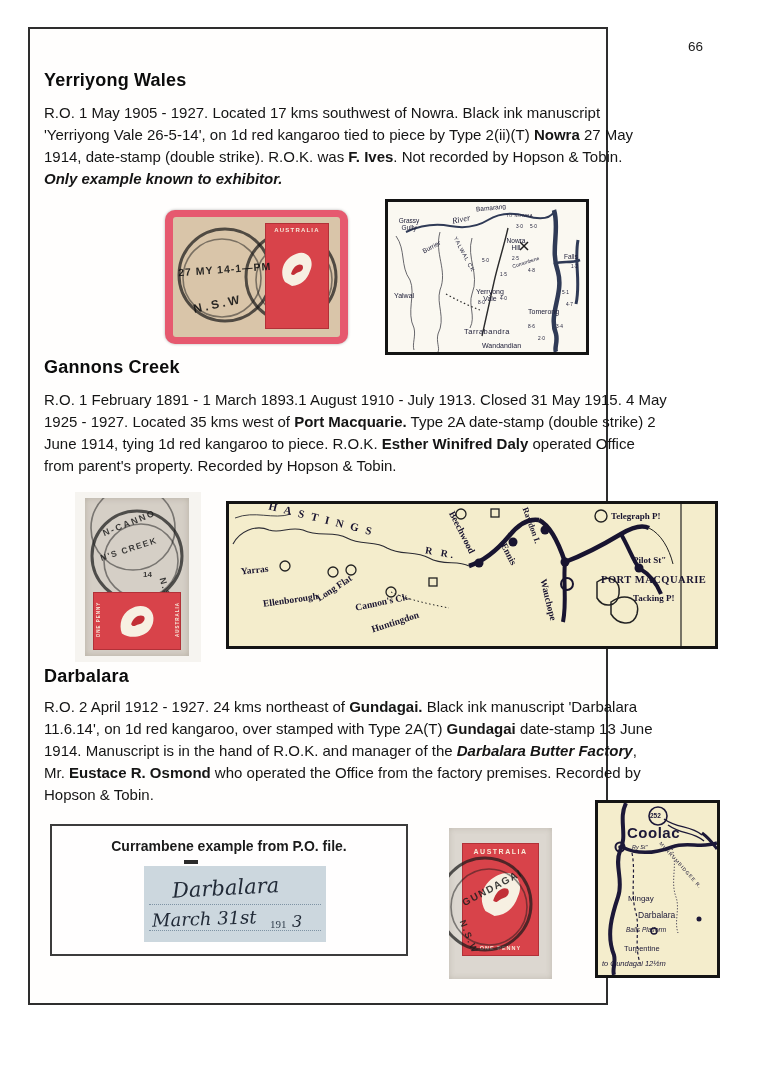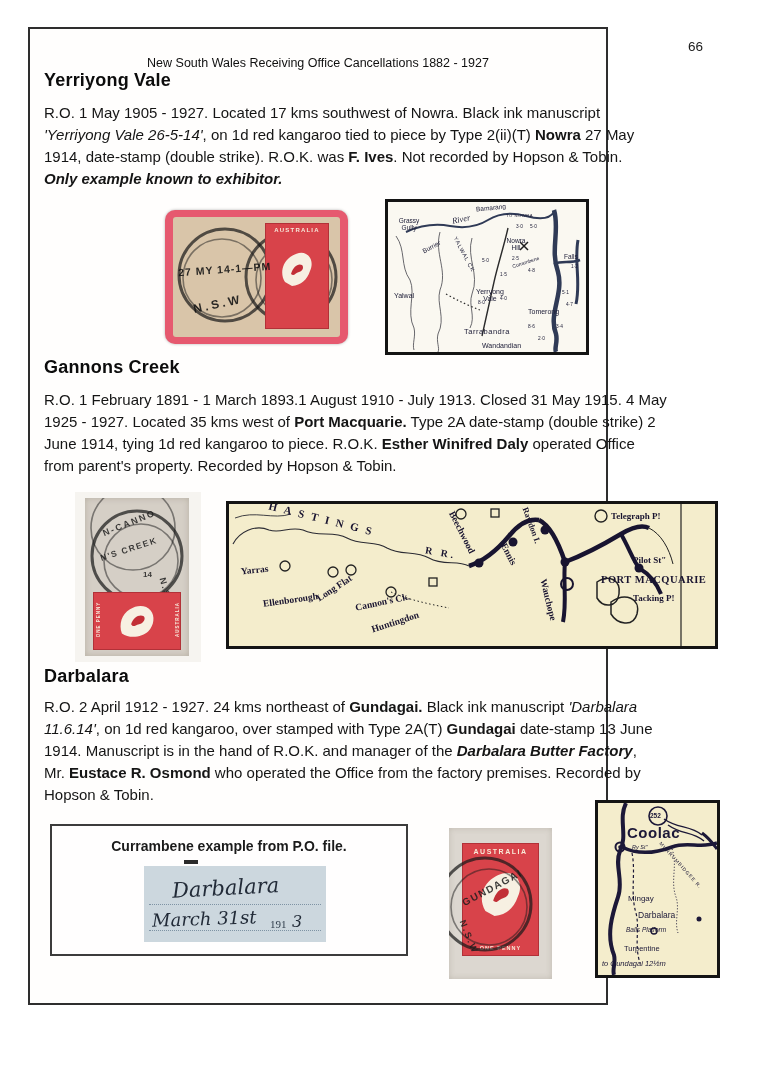--- a/index.html
+++ b/index.html
@@ -6,21 +6,21 @@
   html,body{width:768px;height:1085px;background:#ffffff;overflow:hidden}
   body{font-family:"Liberation Sans",sans-serif;color:#141414;position:relative}
 
   .sheet{position:absolute;left:28px;top:27px;width:580px;height:978px;border:2px solid #2e2e2e;background:#fffefd}
 
   .pagenum{position:absolute;top:10px;left:658px;font-size:13.5px;color:#1a1a1a}
   .hdr{position:absolute;top:27px;left:0;width:100%;text-align:center;font-size:12.5px;color:#101010}
 
   .st{position:absolute;left:14px;font-size:18px;font-weight:bold;color:#0c0c0c;letter-spacing:.2px}
   .bp{position:absolute;left:14px;width:682px;font-size:15px;line-height:22px;color:#151515}
-  .seg-b{font-weight:bold}.seg-i{font-style:italic}.seg-bi{font-weight:bold;font-style:italic}
+  .seg-b{font-weight:bold}.seg-i{}.seg-bi{font-weight:bold;font-style:italic}
 
   
   .figA{position:absolute;left:135px;top:181px;width:183px;height:134px;background:#e6596f;border-radius:10px;box-shadow:0 0 3px rgba(0,0,0,.3)}
   .figA-piece{position:absolute;left:8px;top:7px;right:8px;bottom:7px;background:#d9c5a9;border-radius:3px;overflow:hidden}
   .abs-fill{position:absolute;left:0;top:0;width:100%;height:100%}
   .pmcirc{fill:none;stroke:#1b1b1b;stroke-width:3;opacity:.72}
   .pmthin{fill:none;stroke:#1b1b1b;stroke-width:1.6;opacity:.5}
   .stampA{position:absolute;left:92px;top:6px;width:64px;height:106px;background:#d8434a;border:1px solid #b23138;display:flex;flex-direction:column;align-items:center;padding-top:3px}
   .stamp-country-sm{font-size:6px;color:#f6e9da;letter-spacing:1.2px;font-weight:bold}
   .kang{width:40px;height:60px;margin-top:6px}
@@ -59,23 +59,22 @@
   .stampF{position:absolute;left:13px;top:15px;width:77px;height:113px;background:#d8434a;border:1px solid #b23138;display:flex;flex-direction:column;align-items:center}
   .stampF-top{margin-top:4px;font-size:7px;color:#f8ead8;letter-spacing:1.5px;font-weight:bold}
   .stampF-bot{position:absolute;bottom:4px;width:100%;text-align:center;font-size:5.5px;color:#f8ead8;letter-spacing:1px;font-weight:bold}
 </style>
 </head>
 <body>
 
 <div class="sheet">
 
   <div class="pagenum">66</div>
-  <div class="hdr">New South Wales Receiving Office Cancellations 1882 - 1927</div>
-
-  <h2 class="st" style="top:41px">Yerriyong Vale</h2>
+
+  <h2 class="st" style="top:41px">Yerriyong Wales</h2>
   <p class="bp" style="top:73px"><span>R.O. 1 May 1905 - 1927. Located 17 kms southwest of Nowra. Black ink manuscript</span><br><span></span><span class="seg-i">'Yerriyong Vale 26-5-14'</span><span>, on 1d red kangaroo tied to piece by Type 2(ii)(T) </span><span class="seg-b">Nowra</span><span> 27 May</span><br><span>1914, date-stamp (double strike). R.O.K. was </span><span class="seg-b">F. Ives</span><span>. Not recorded by Hopson &amp; Tobin.</span><br><span></span><span class="seg-bi">Only example known to exhibitor.</span></p>
 
   <div class="figA">
     <div class="figA-piece">
       <svg class="abs-fill" viewBox="0 0 167 120" preserveAspectRatio="none">
         <circle cx="52" cy="58" r="46" class="pmcirc"></circle>
         <circle cx="49" cy="61" r="39" class="pmthin"></circle>
         <circle cx="118" cy="60" r="45" class="pmcirc"></circle>
         <circle cx="121" cy="63" r="38" class="pmthin"></circle>
       </svg>

